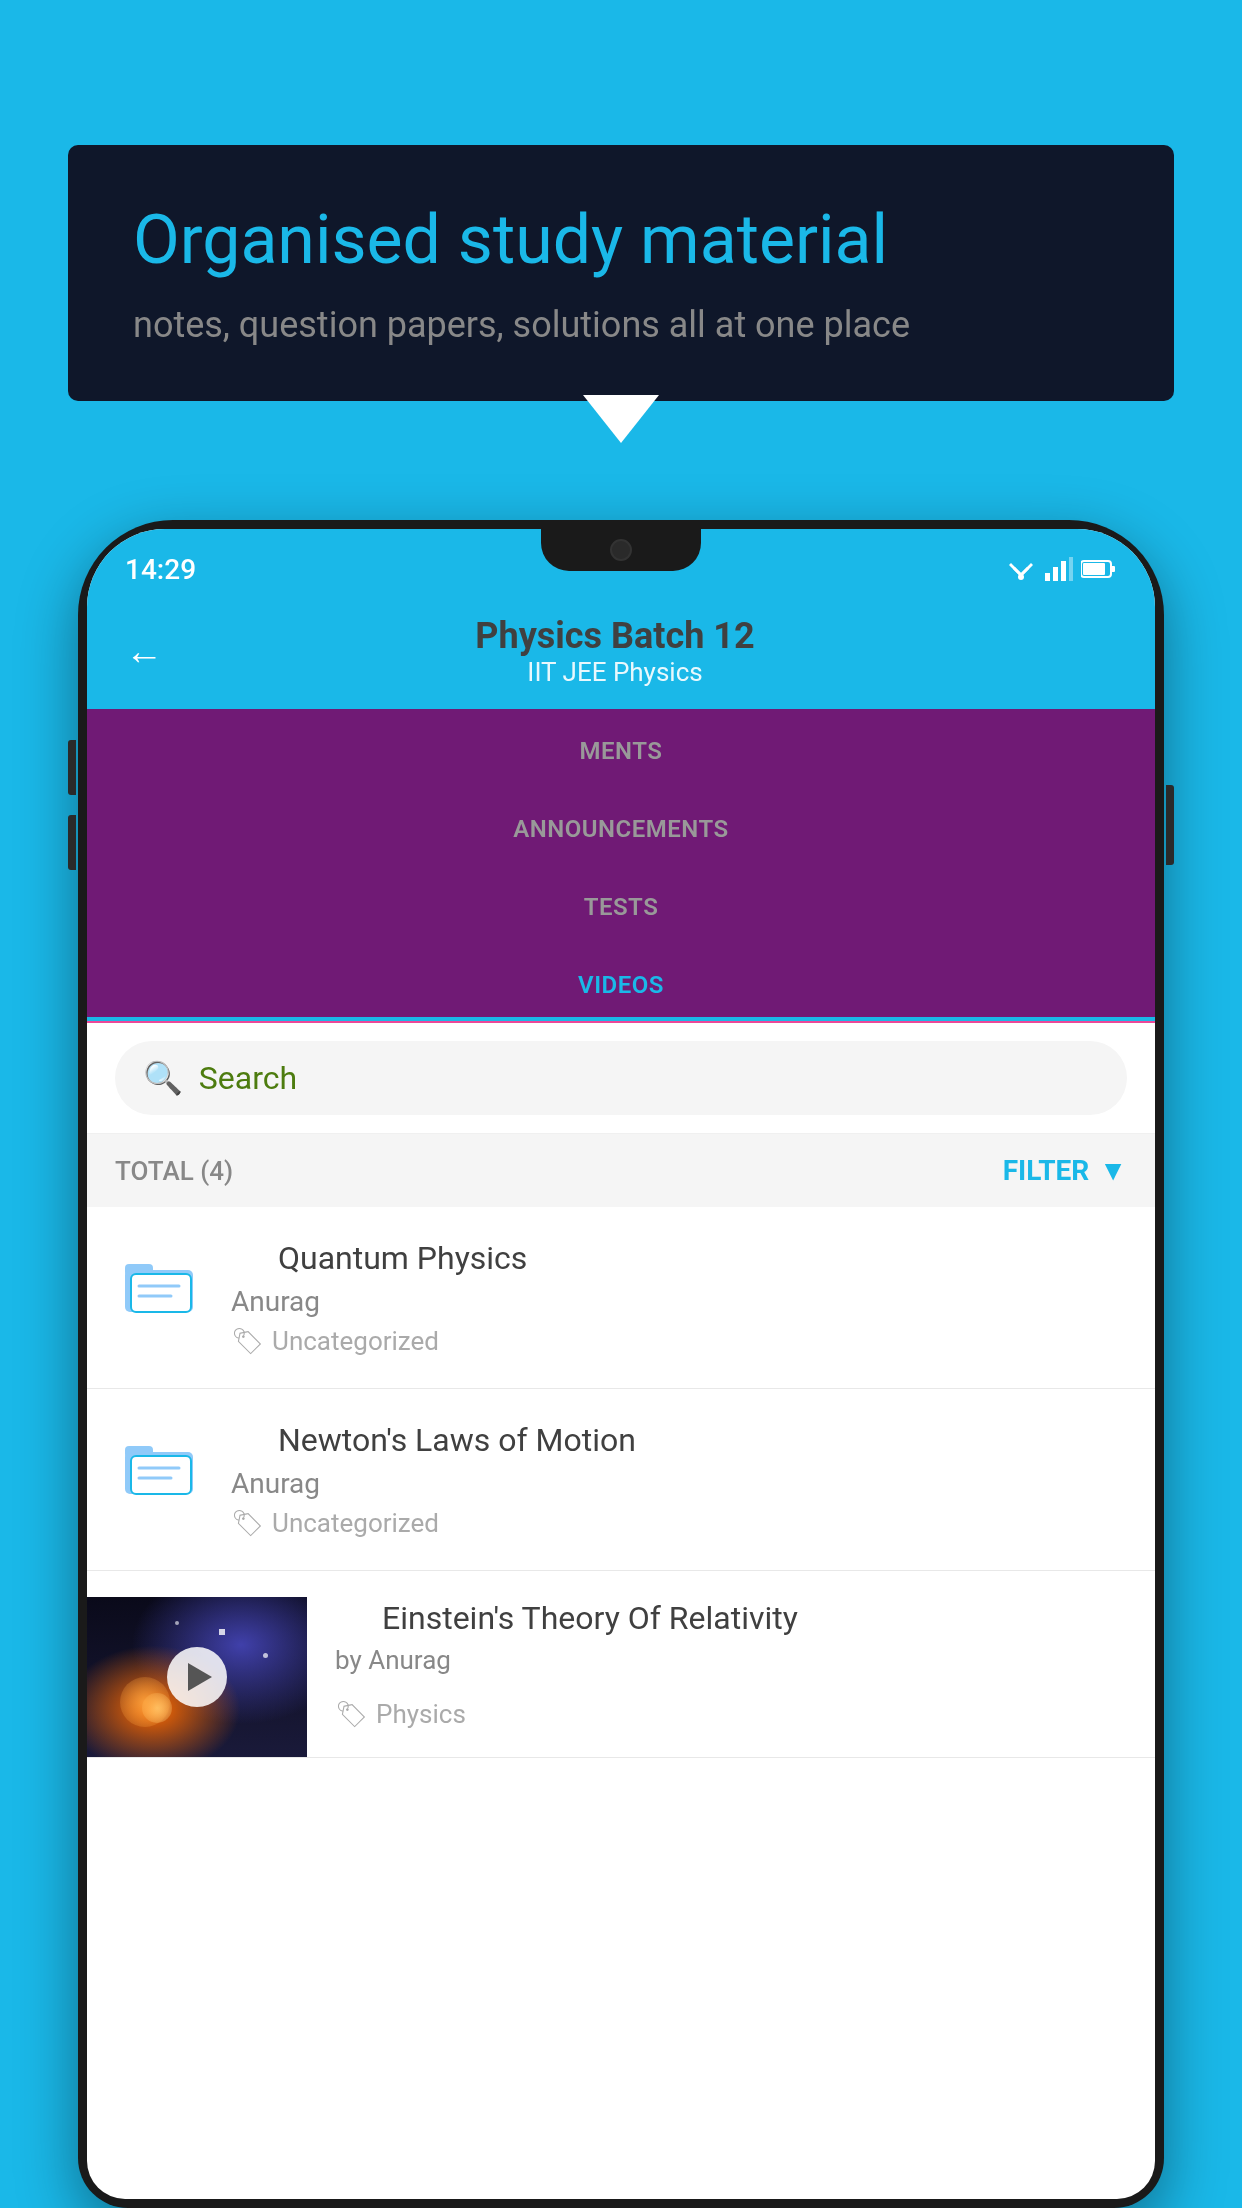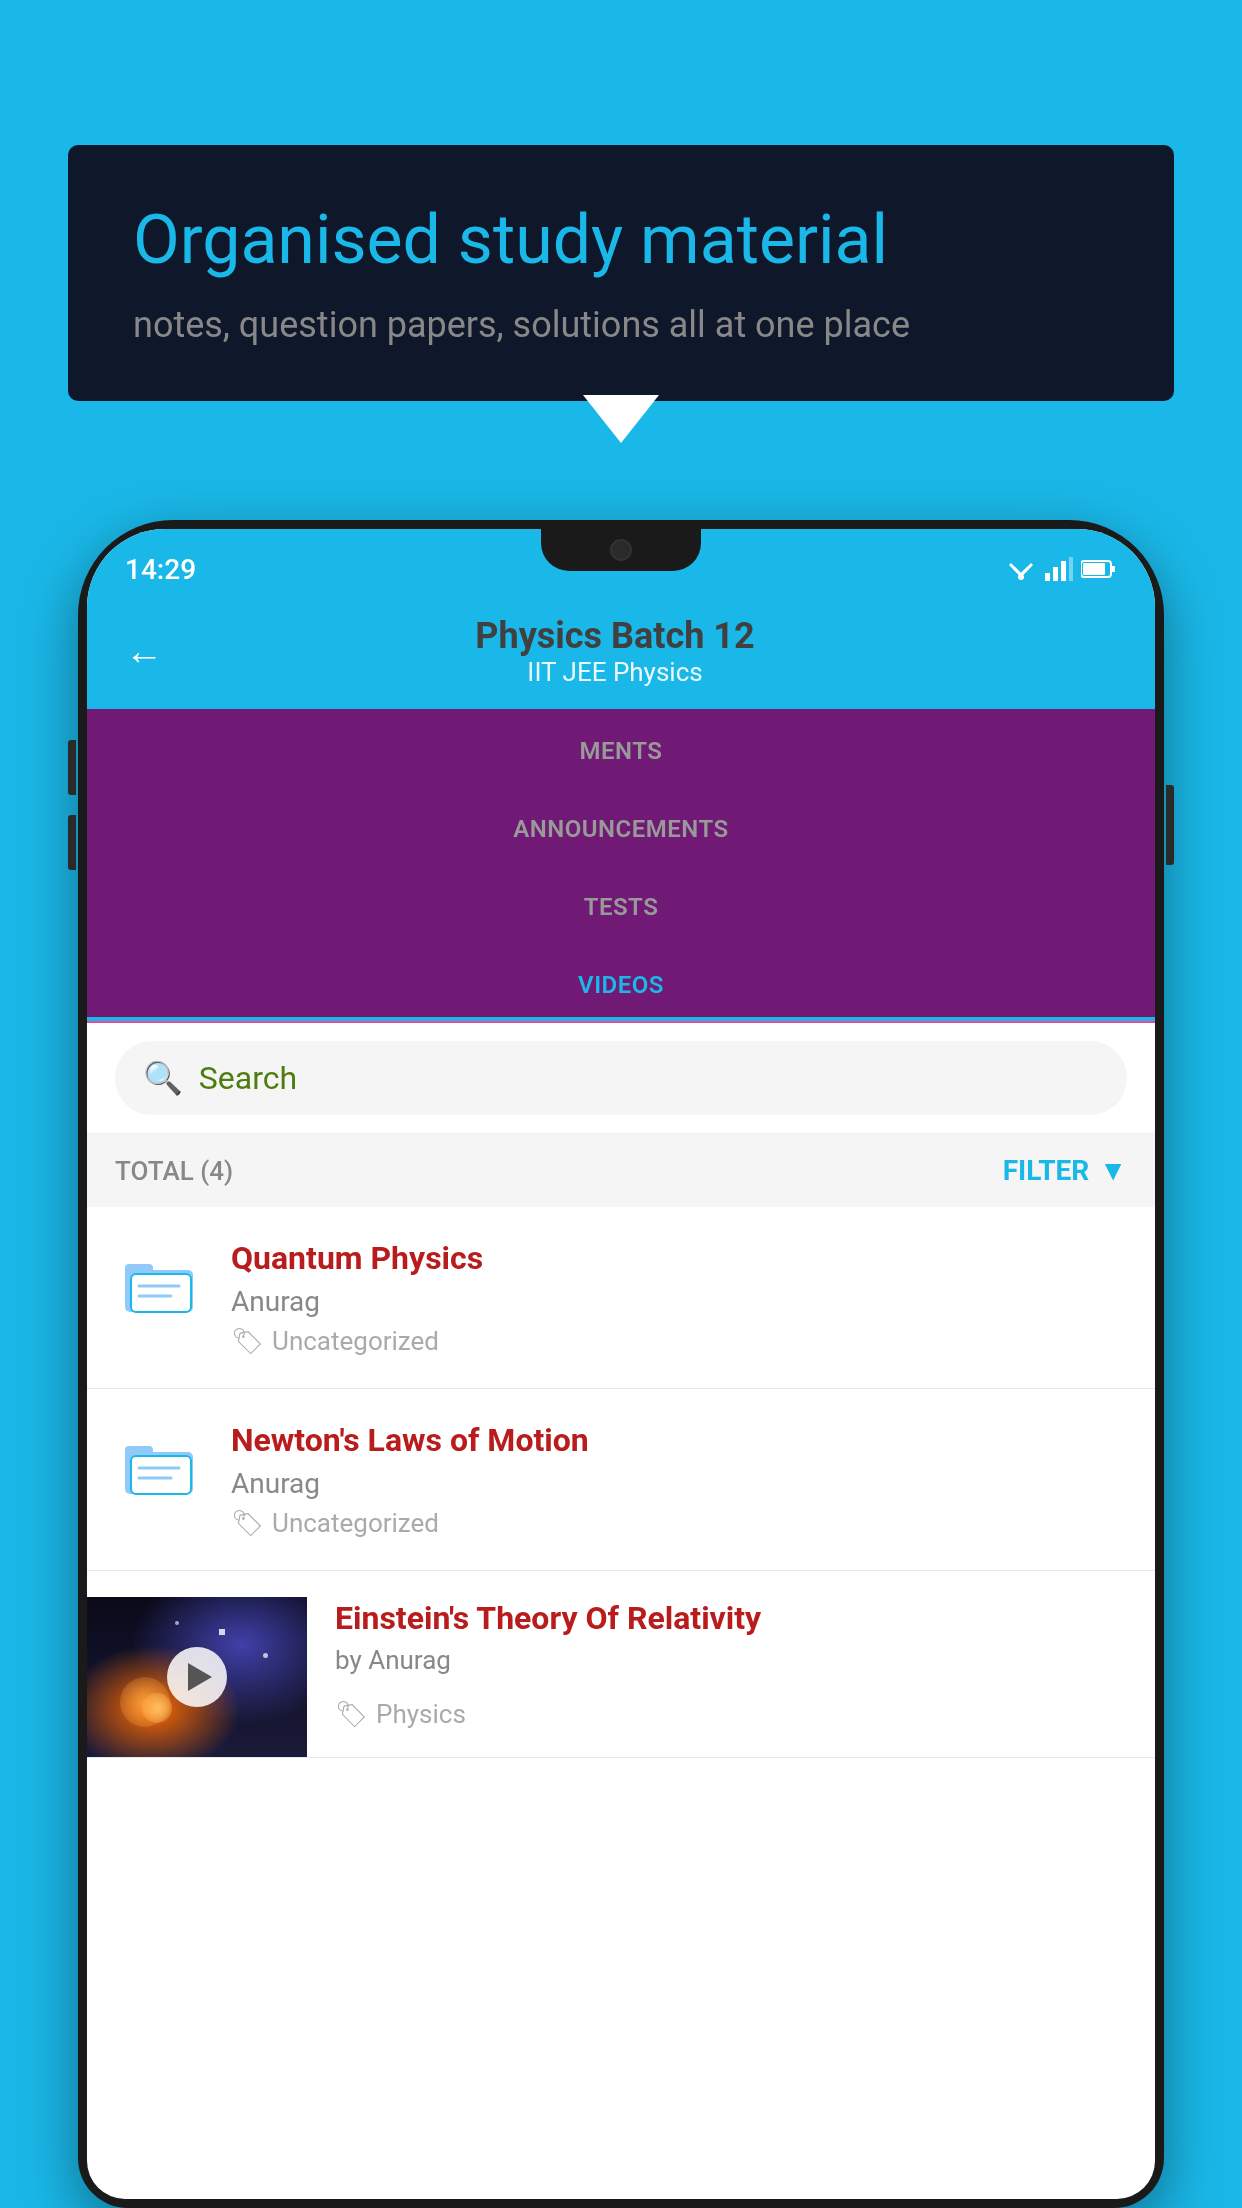--- a/index.html
+++ b/index.html
@@ -271,23 +271,24 @@
       width: 72px;
       height: 62px;
     }
 
     .item-content {
       flex: 1;
     }
 
     .item-title {
       font-size: 32px;
-      font-weight: 700;
-      color: #b91c1c;
+      font-weight: 400;
+      color: #404040;
       margin-bottom: 8px;
+      margin-left: 47px;
     }
 
     .item-author {
       font-size: 28px;
       color: #888;
       margin-bottom: 8px;
     }
 
     .item-tag {
       font-size: 26px;

